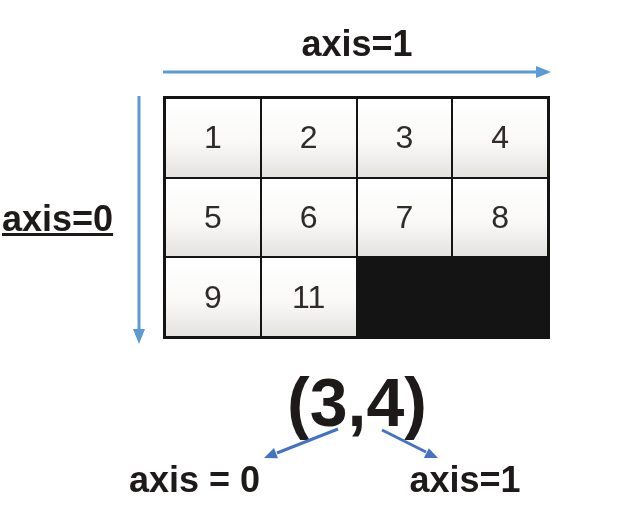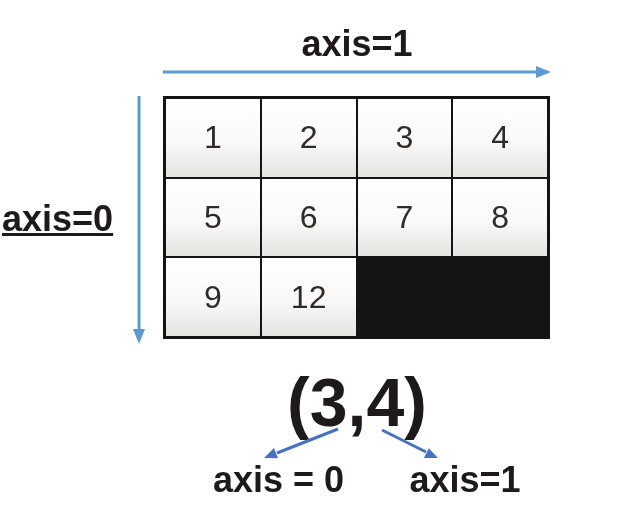--- a/index.html
+++ b/index.html
@@ -27,21 +27,21 @@
     position: absolute;
     font-weight: 700;
     color: var(--text-color);
     line-height: 1.0;
     white-space: pre;
   }
   .axis-lbl { font-size: 36px; letter-spacing: 0px; }
   .top-axis-lbl   { left: 163px; top: 2px;  width: 388px; text-align: center; }
   .left-axis-lbl  { left: 2px;   top: 177px; text-decoration: underline; }
   .tuple-lbl      { left: 163px; top: 344px; width: 388px; text-align: center; font-size: 68px; }
-  .branch0-lbl    { left: 144px; top: 438px; width: 200px; text-align: right; }
+  .branch0-lbl    { left: 129px; top: 438px; width: 200px; text-align: left; }
   .branch1-lbl    { left: 365px; top: 438px; width: 200px; text-align: center; }
 
   .arrow-svg { position: absolute; display: block; }
   .h-arrow { left: 162px; top: 40px; }
   .v-arrow { left: 131px; top: 71px; }
   .diag-left  { left: 258px; top: 399px; }
   .diag-right { left: 376px; top: 401px; }
 
   .arrow-line-light { stroke: var(--long-arrow-blue); stroke-width: 3; fill: none; }
   .arrow-head-light { fill: var(--long-arrow-blue); stroke: none; }
@@ -93,21 +93,21 @@
   <div class="matrix-grid">
     <div class="matrix-cell">1</div>
     <div class="matrix-cell">2</div>
     <div class="matrix-cell">3</div>
     <div class="matrix-cell">4</div>
     <div class="matrix-cell">5</div>
     <div class="matrix-cell">6</div>
     <div class="matrix-cell">7</div>
     <div class="matrix-cell">8</div>
     <div class="matrix-cell">9</div>
-    <div class="matrix-cell">12</div>
+    <div class="matrix-cell">11</div>
   </div>
 
   <div class="lbl tuple-lbl">(3,4)</div>
 
   <svg class="arrow-svg diag-left" width="92" height="44" viewBox="0 0 92 44">
     <line class="arrow-line-dark" x1="80" y1="6" x2="19" y2="30"></line>
     <polygon class="arrow-head-dark" points="6,35 16,25 20,35.2"></polygon>
   </svg>
 
   <svg class="arrow-svg diag-right" width="72" height="42" viewBox="0 0 72 42">

